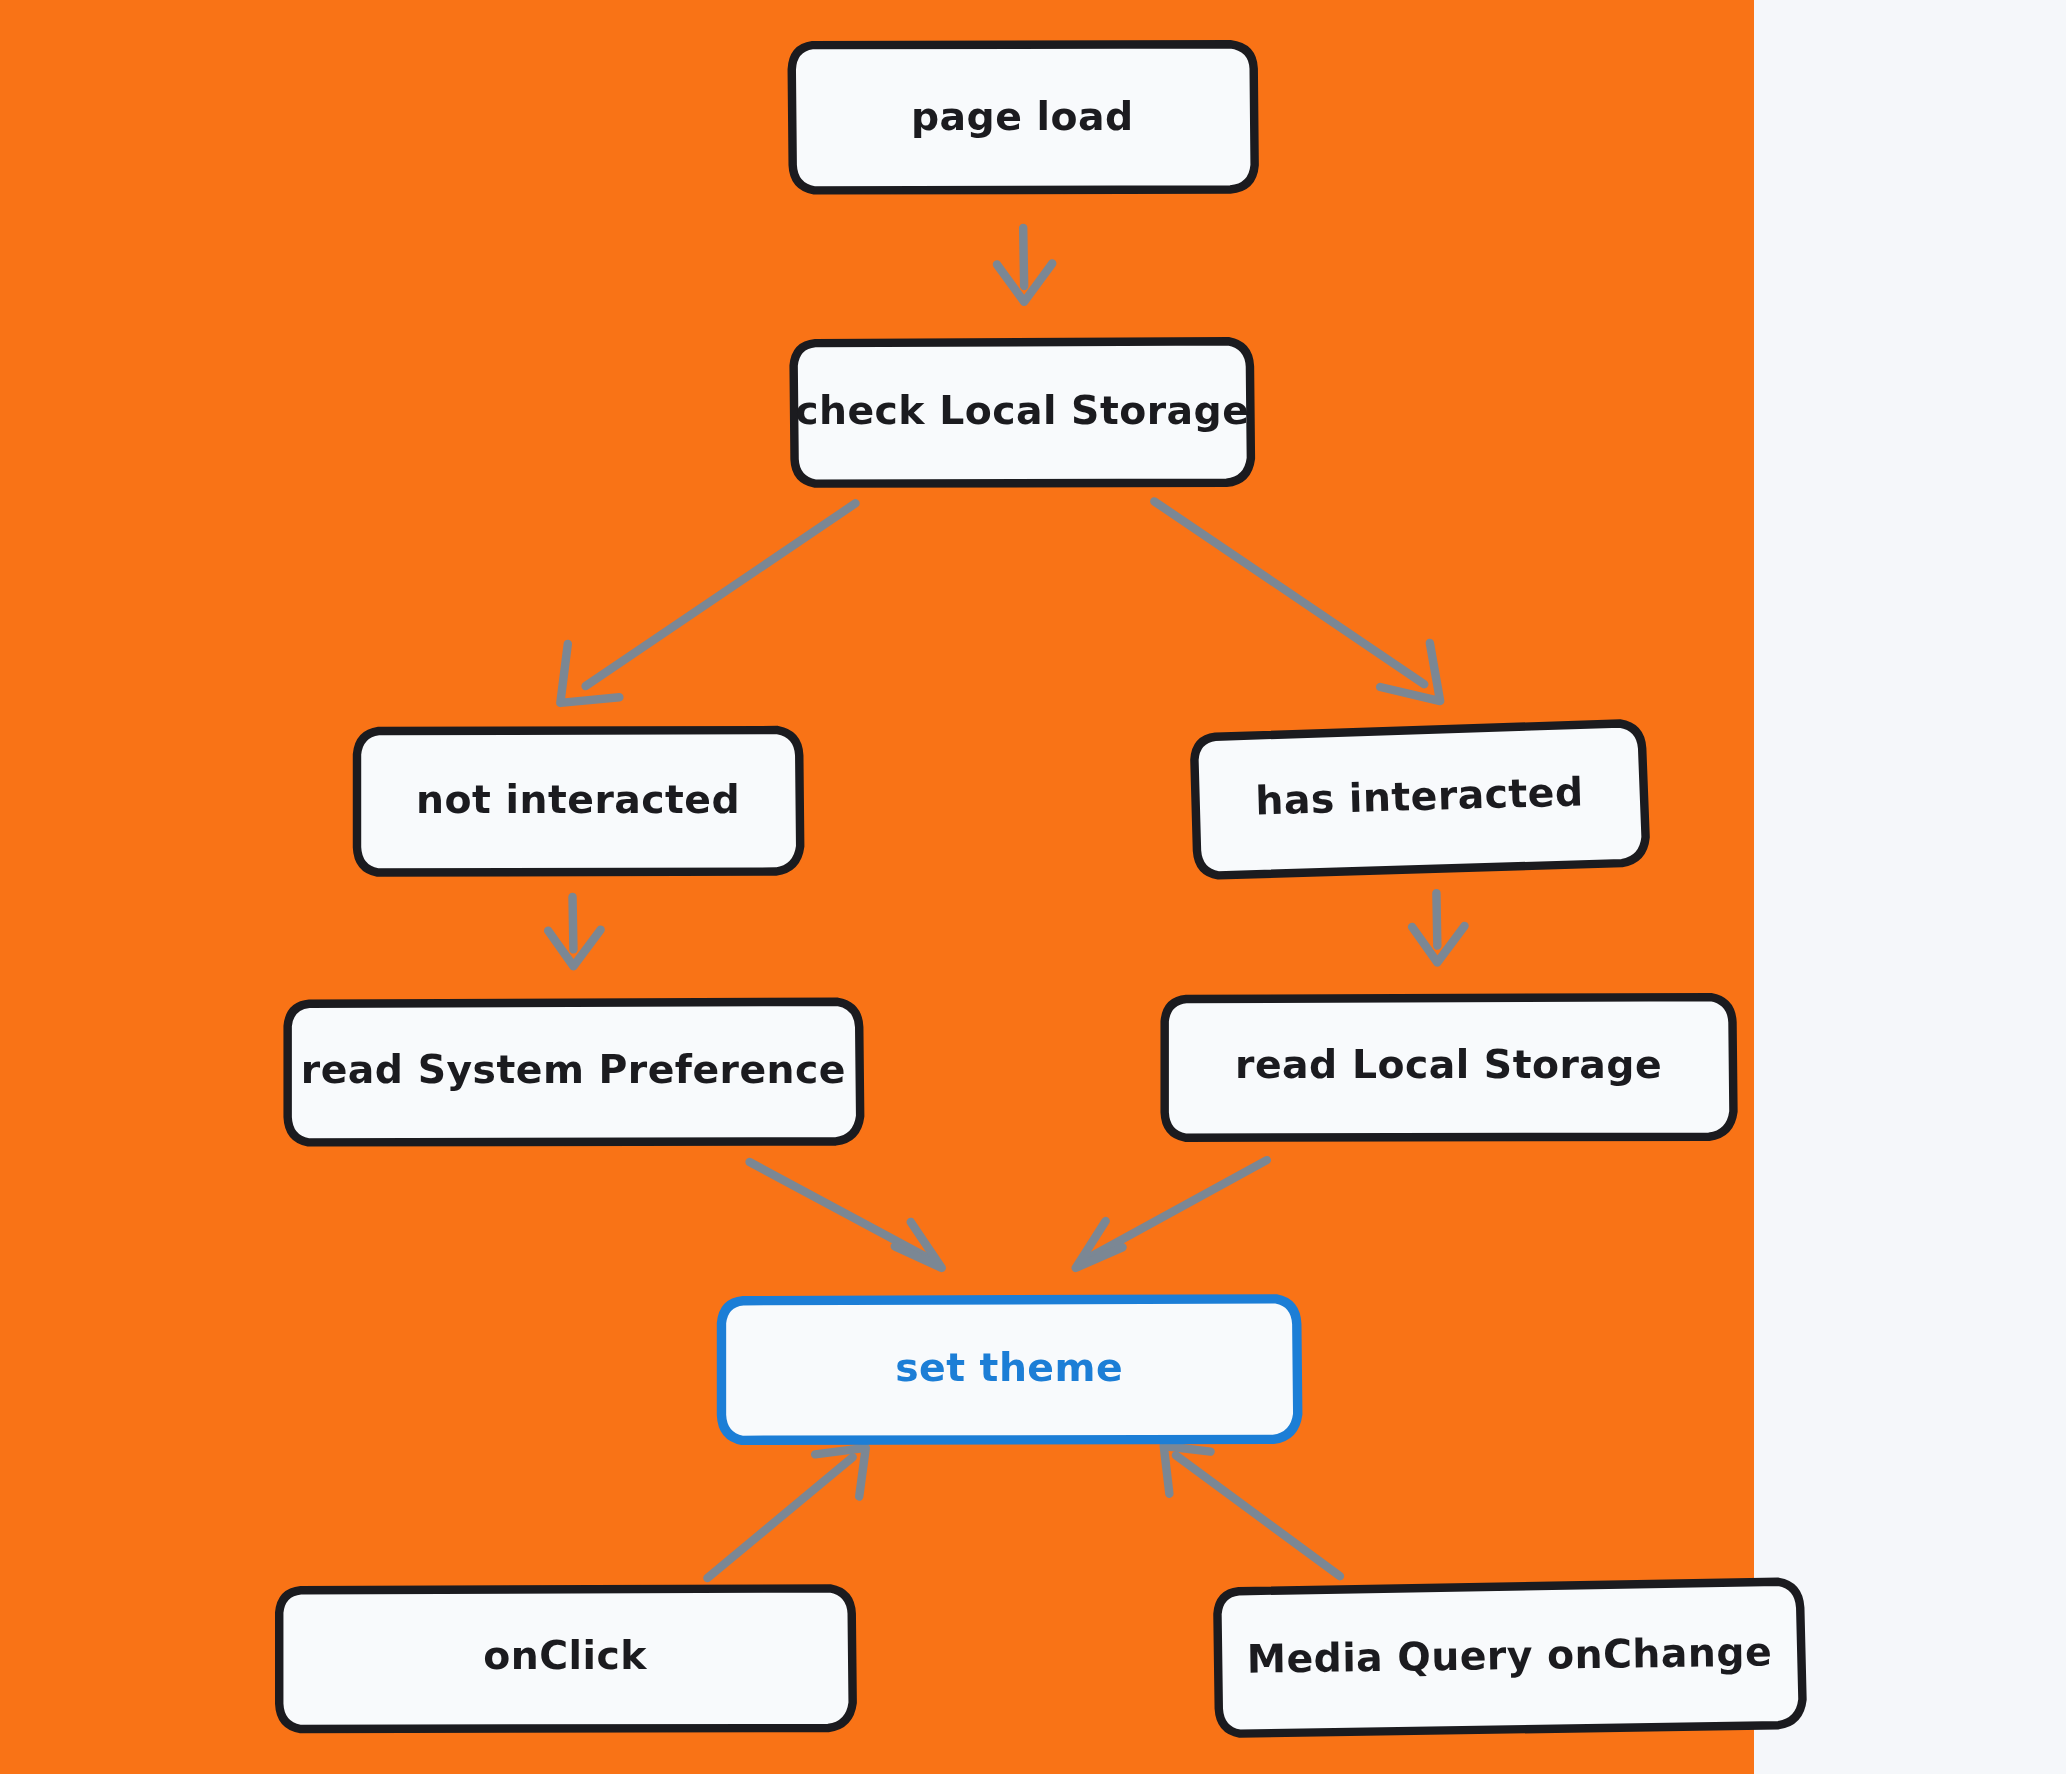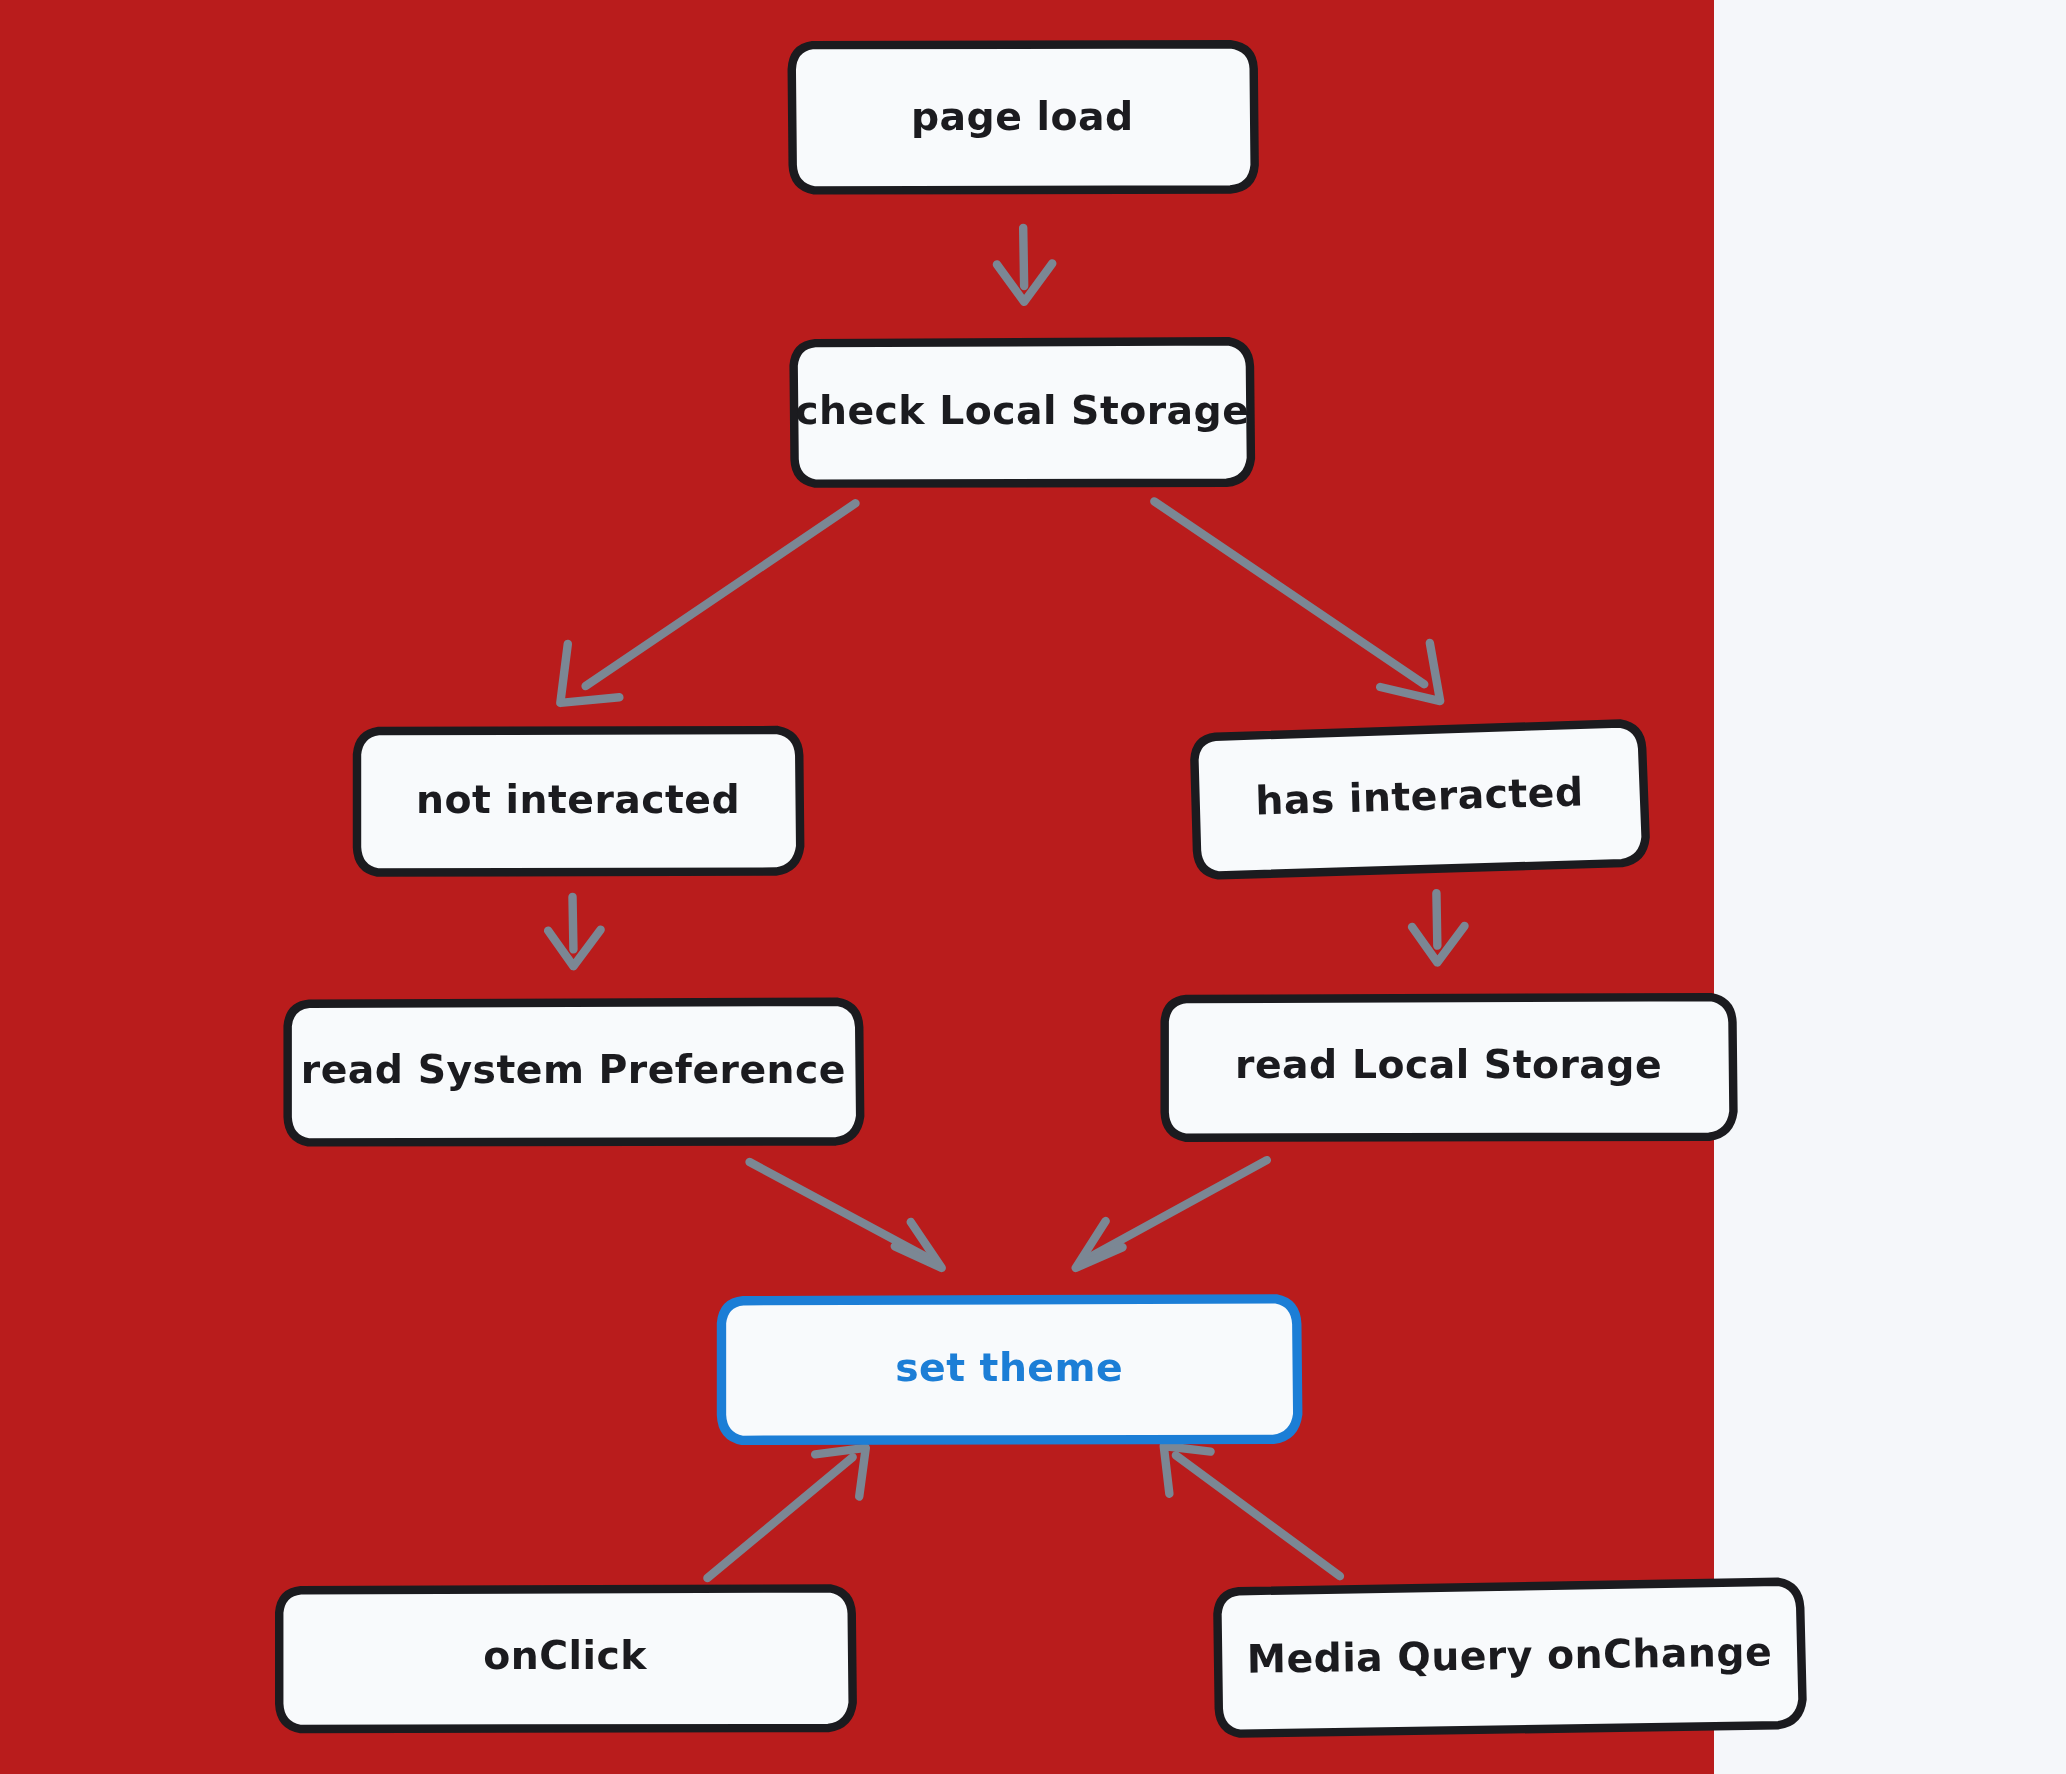--- a/index.html
+++ b/index.html
@@ -10,21 +10,22 @@
   body {
     width: 2067px;
     height: 1775px;
     overflow: hidden;
     font-family: "DejaVu Sans", sans-serif;
   }
   #canvas {
     position: relative;
     width: 1714px;
     height: 1775px;
-    background: #b91c1c;
+    background: #f97316;
+    padding-left: 40px;
   }
   svg.layer {
     position: absolute;
     top: 0;
     left: 0;
     width: 2067px;
     height: 1775px;
   }
   .node-label {
     font-family: "DejaVu Sans", sans-serif;

